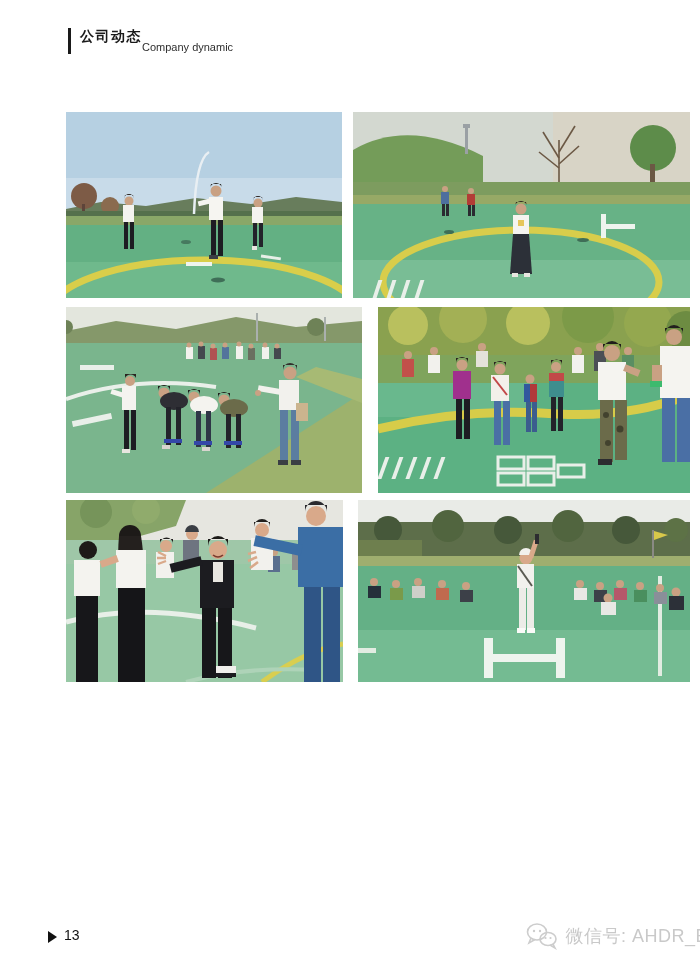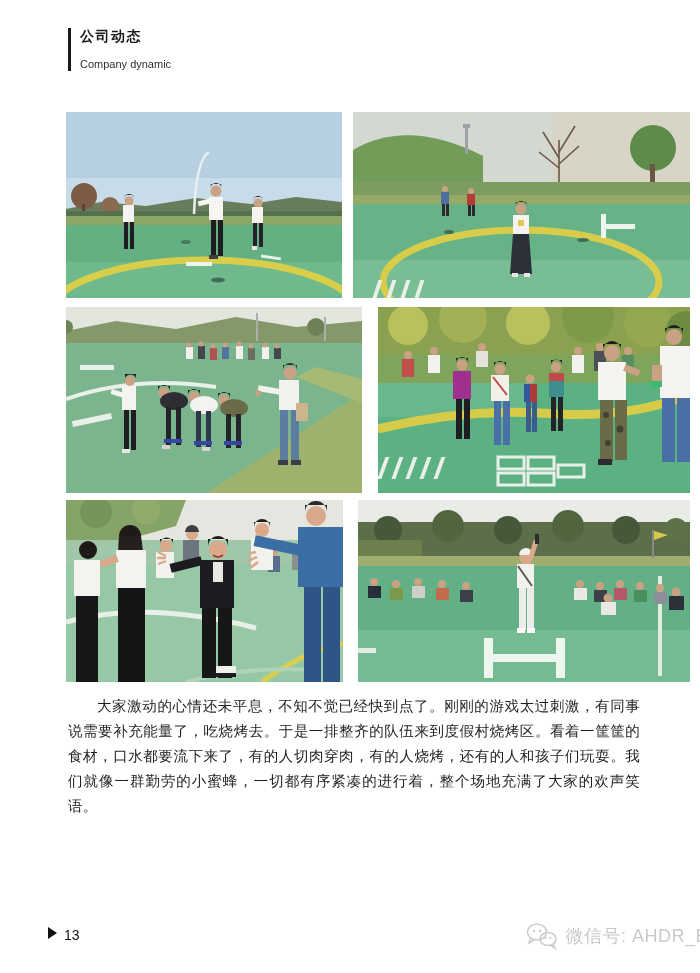--- a/index.html
+++ b/index.html
@@ -4,21 +4,21 @@
 <style>
   * { margin:0; padding:0; box-sizing:border-box; }
   html,body { background:#fff; }
   .page {
     position:relative; width:700px; height:973px; background:#ffffff;
     overflow:hidden; font-family:"Liberation Sans", sans-serif; margin:0 auto;
   }
   
   .header { position:absolute; top:28px; left:68px; display:flex; align-items:stretch; }
   .header-bar { width:3px; background:#1a1a1a; margin-right:9px; }
-  .header-text { display:flex; flex-direction:column; }
+  .header-text { display:flex; flex-direction:row; }
   .header-title { font-size:14px; font-weight:bold; color:#1a1a1a; letter-spacing:1.5px; line-height:17px; }
   .header-sub { font-size:11px; color:#2e2e2e; line-height:14px; margin-top:12px; }
 
   
   .grid { position:absolute; top:112px; left:66px; width:624px; }
   .grid-row { display:flex; }
   .row-1 { margin-bottom:9px; }
   .row-2 { margin-bottom:7px; }
   .photo { overflow:hidden; background:#9cc3a6; }
   .photo svg { display:block; width:100%; height:100%; }
@@ -30,21 +30,21 @@
   .p6 { width:332px; height:182px; }
 
   
   .article { position:absolute; top:694px; left:68px; width:572px; color:#1f1f1f; }
   .article p {
     font-size:14.5px; line-height:25px; text-align:justify;
     text-indent:2em; letter-spacing:0.2px;
   }
 
   
-  .page-marker { position:absolute; left:48px; top:927px; display:flex; align-items:flex-start; }
+  .page-marker { position:absolute; left:48px; top:927px; display:flex; align-items:flex-end; }
   .page-marker .tri {
     width:0; height:0; border-left:9px solid #111;
     border-top:6px solid transparent; border-bottom:6px solid transparent; margin-right:7px;
   }
   .page-marker .num { font-size:14px; color:#111; }
   .watermark {
     position:absolute; right:-8px; top:922px; display:flex; align-items:center;
     color:#c9c9c9; white-space:nowrap;
   }
   .watermark .wm-text { font-size:18px; letter-spacing:0.5px; }
@@ -460,21 +460,20 @@
               <rect x="78" y="88" width="13" height="12" fill="#c06a4e"></rect>
             <circle cx="108" cy="86" r="4" fill="#c9a183"></circle>
               <rect x="102" y="90" width="13" height="12" fill="#3c4048"></rect>
           </g>
         </svg>
       </div>
     </div>
   </div>
 
   <div class="article">
-    <p>大家激动的心情还未平息，不知不觉已经快到点了。刚刚的游戏太过刺激，有同事说需要补充能量了，吃烧烤去。于是一排整齐的队伍来到度假村烧烤区。看着一筐筐的食材，口水都要流下来了，有的人切肉穿肉，有的人烧烤，还有的人和孩子们玩耍。我们就像一群勤劳的小蜜蜂，一切都有序紧凑的进行着，整个场地充满了大家的欢声笑语。</p>
   </div>
 
   <div class="page-marker">
     <span class="tri"></span>
     <span class="num">13</span>
   </div>
 
   <div class="watermark">
     <svg width="34" height="28" viewBox="0 0 34 28">
       <g stroke="#cdcdcd" stroke-width="1.6" fill="none">

